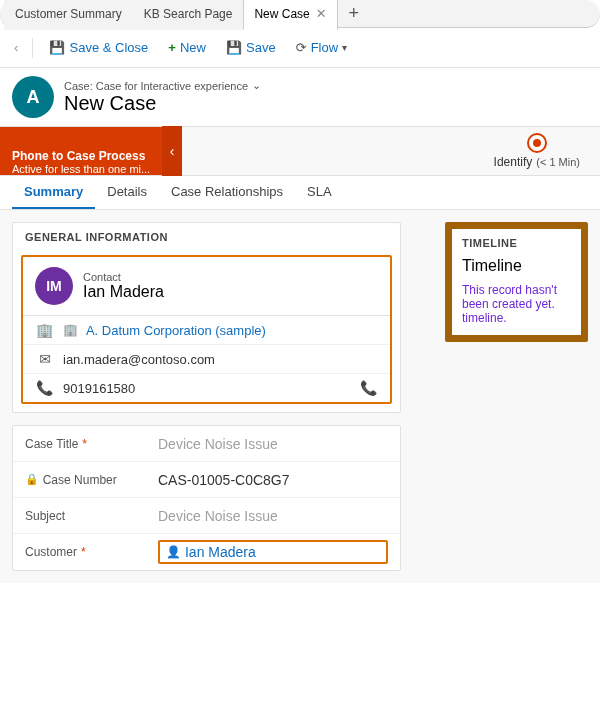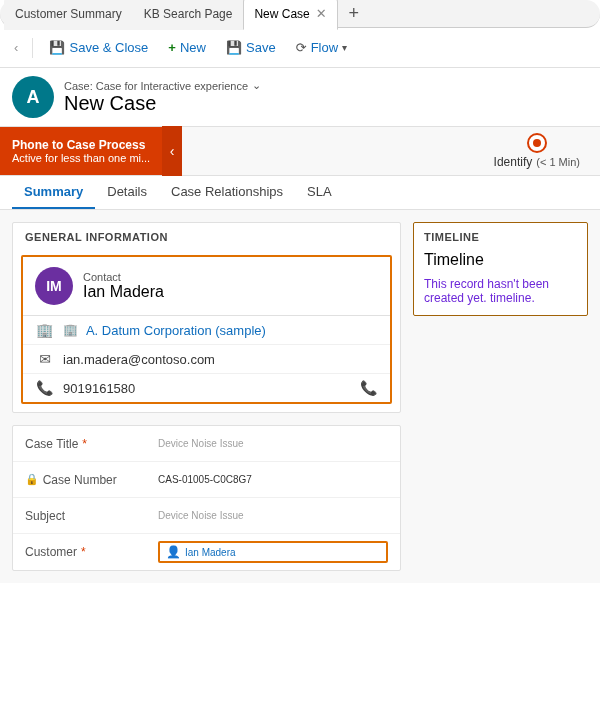--- a/index.html
+++ b/index.html
@@ -105,21 +105,21 @@
       height: 50px;
       position: relative;
     }
     .process-phase {
       background: #d83b01;
       color: white;
       padding: 0 12px;
       height: 100%;
       display: flex;
       flex-direction: column;
-      justify-content: center;
+      justify-content: flex-end;
       min-width: 160px;
       position: relative;
     }
     .process-phase-title { font-size: 12px; font-weight: 600; }
     .process-phase-sub { font-size: 11px; }
     .process-chevron-btn {
       width: 20px; height: 50px;
       background: #c73501;
       border: none;
       color: white;
@@ -258,42 +258,43 @@
       width: 100px;
       font-size: 12px;
       color: #555;
       flex-shrink: 0;
       display: flex;
       align-items: center;
       gap: 4px;
     }
     .form-required { color: #d83b01; }
     .form-value {
-      font-size: 10px;
+      font-size: 14px;
       color: #333;
       flex: 1;
     }
     .form-value.placeholder { color: #a0a0a0; }
     .form-value.link { color: #106ebe; cursor: pointer; }
     .form-value.bold { font-weight: 700; color: #000; }
     .customer-field {
       border: 2px solid #e07000;
       border-radius: 2px;
       flex: 1;
       padding: 2px 6px;
       display: flex;
       align-items: center;
       gap: 4px;
     }
 
     
     .timeline-card {
       background: #fff;
-      border: 1px solid #a16207;
+      border: 7px solid #a16207;
       border-radius: 2px;
+      margin-left: 32px;
     }
     .timeline-header { font-size: 11px; font-weight: 600; color: #444; padding: 8px 10px 4px; text-transform: uppercase; letter-spacing: 0.5px; }
     .timeline-title { font-size: 16px; color: #000; padding: 4px 10px; }
     .timeline-empty { font-size: 12px; color: #6d28d9; padding: 4px 10px 10px; }
 
     .lock-icon { font-size: 11px; color: #555; }
   </style>
 </head>
 <body>
 

